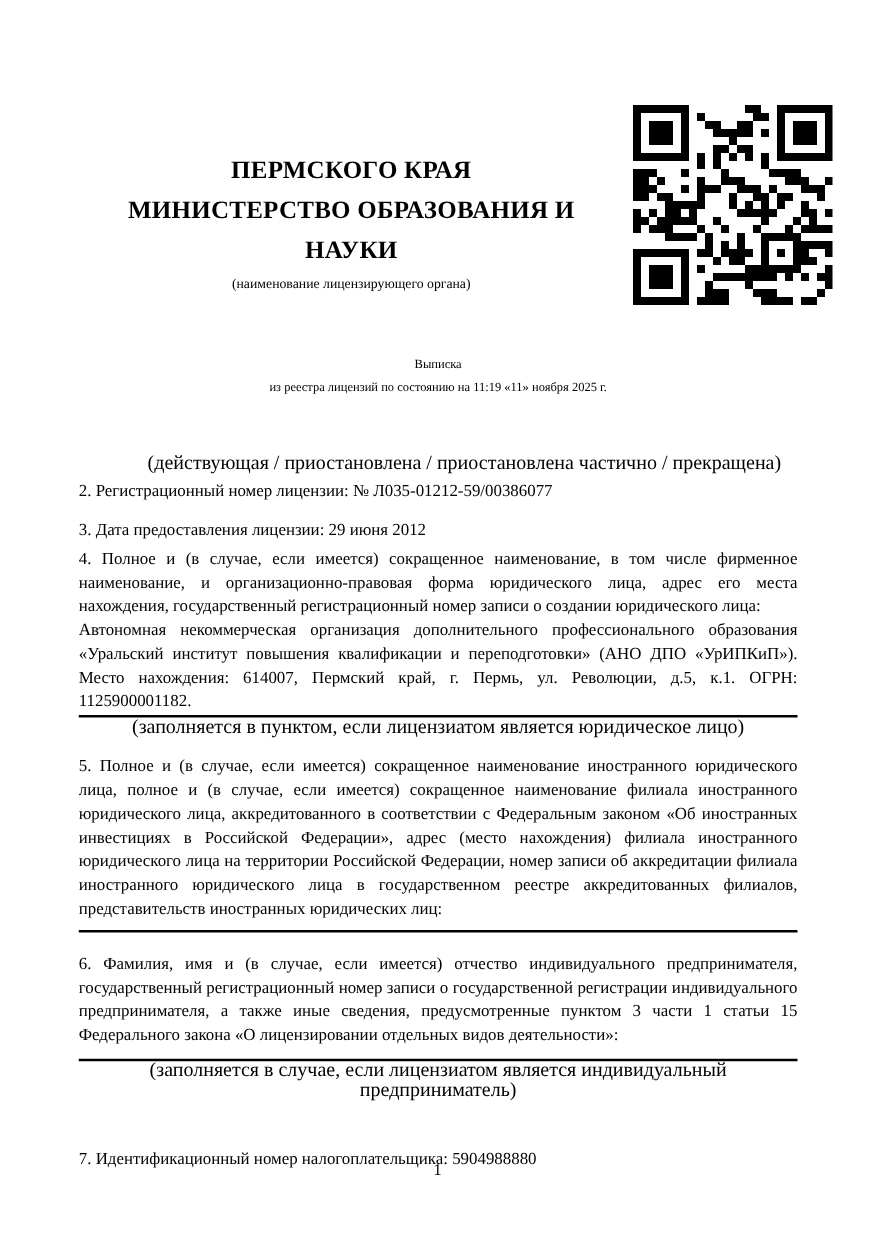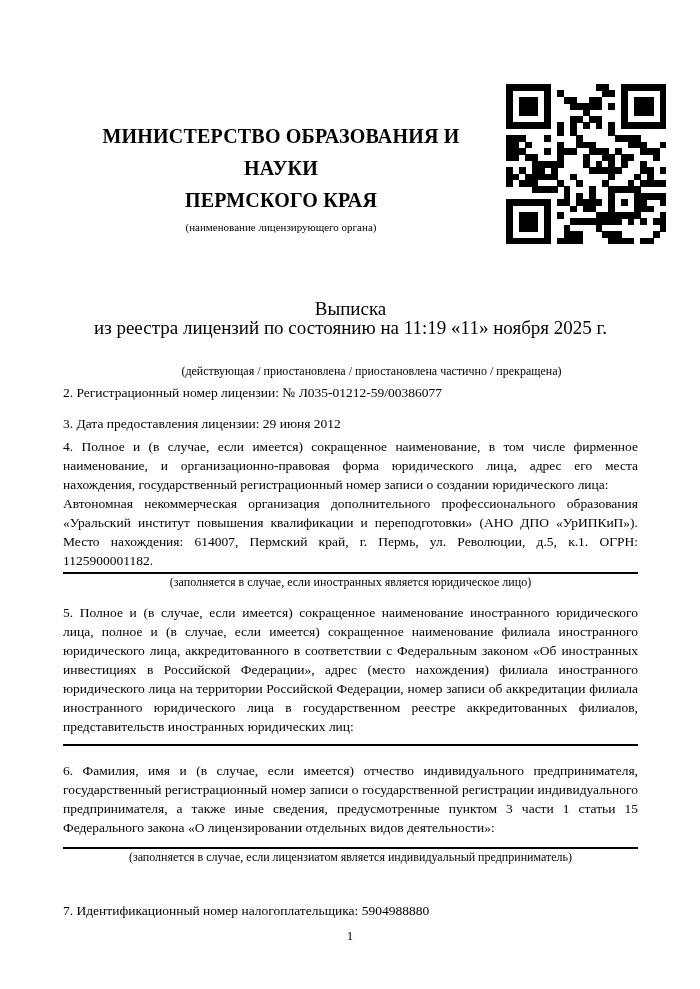--- a/index.html
+++ b/index.html
@@ -36,38 +36,38 @@
     position: absolute;
     left: 506px;
     top: 84px;
     width: 160px;
     height: 160px;
   }
   .qr svg { display: block; width: 100%; height: 100%; }
   .title {
     position: absolute;
     left: 63px;
-    top: 299px;
+    top: 282px;
     width: 575px;
     text-align: center;
-    font-size: 19px;
+    font-size: 10px;
     line-height: 19px;
   }
   .content {
     position: absolute;
     left: 63px;
     top: 363px;
     width: 575px;
     font-size: 13.5px;
     line-height: 19px;
   }
   .line { white-space: nowrap; }
   .just { text-align: justify; text-justify: inter-word; }
   .cap {
-    font-size: 12px;
+    font-size: 16px;
     line-height: 16px;
     text-align: center;
   }
   .cap-indent { padding-left: 42px; }
   .rule {
     border: none;
     border-top: 2px solid #000000;
     height: 0;
     margin: 0;
   }
@@ -88,22 +88,22 @@
     font-size: 13px;
     line-height: 19px;
   }
 </style>
 </head>
 <body>
 
 <div class="page">
 
   <div class="org">
+    <div class="org-name">ПЕРМСКОГО КРАЯ</div>
     <div class="org-name">МИНИСТЕРСТВО ОБРАЗОВАНИЯ И НАУКИ</div>
-    <div class="org-name">ПЕРМСКОГО КРАЯ</div>
     <div class="org-caption">(наименование лицензирующего органа)</div>
   </div>
 
   <div class="qr" id="qr">
       <svg viewBox="0 0 160 160" xmlns="http://www.w3.org/2000/svg" shape-rendering="crispEdges" fill="#000000">
         <rect x="0.00" y="0.00" width="6.70" height="6.70"></rect>
         <rect x="6.40" y="0.00" width="6.70" height="6.70"></rect>
         <rect x="12.80" y="0.00" width="6.70" height="6.70"></rect>
         <rect x="19.20" y="0.00" width="6.70" height="6.70"></rect>
         <rect x="25.60" y="0.00" width="6.70" height="6.70"></rect>
@@ -412,21 +412,21 @@
     <p class="cap cap-indent">(действующая / приостановлена / приостановлена частично / прекращена)</p>
 
     <p class="line mt14">2. Регистрационный номер лицензии: № Л035-01212-59/00386077</p>
 
     <p class="line mt12">3. Дата предоставления лицензии: 29 июня 2012</p>
 
     <div class="mt14">
       <p class="just">4. Полное и (в случае, если имеется) сокращенное наименование, в том числе фирменное наименование, и организационно-правовая форма юридического лица, адрес его места нахождения, государственный регистрационный номер записи о создании юридического лица:</p>
       <p class="just">Автономная некоммерческая организация дополнительного профессионального образования «Уральский институт повышения квалификации и переподготовки» (АНО ДПО «УрИПКиП»). Место нахождения: 614007, Пермский край, г. Пермь, ул. Революции, д.5, к.1. ОГРН: 1125900001182.</p>
       <div class="rule rule-gap2"></div>
-      <p class="cap">(заполняется в случае, если иностранных является юридическое лицо)</p>
+      <p class="cap">(заполняется в пунктом, если лицензиатом является юридическое лицо)</p>
     </div>
 
     <div class="mt13">
       <p class="just">5. Полное и (в случае, если имеется) сокращенное наименование иностранного юридического лица, полное и (в случае, если имеется) сокращенное наименование филиала иностранного юридического лица, аккредитованного в соответствии с Федеральным законом «Об иностранных инвестициях в Российской Федерации», адрес (место нахождения) филиала иностранного юридического лица на территории Российской Федерации, номер записи об аккредитации филиала иностранного юридического лица в государственном реестре аккредитованных филиалов, представительств иностранных юридических лиц:</p>
       <div class="rule rule-gap8"></div>
     </div>
 
     <div class="mt15">
       <p class="just">6. Фамилия, имя и (в случае, если имеется) отчество индивидуального предпринимателя, государственный регистрационный номер записи о государственной регистрации индивидуального предпринимателя, а также иные сведения, предусмотренные пунктом 3 части 1 статьи 15 Федерального закона «О лицензировании отдельных видов деятельности»:</p>
       <div class="rule rule-gap10"></div>

